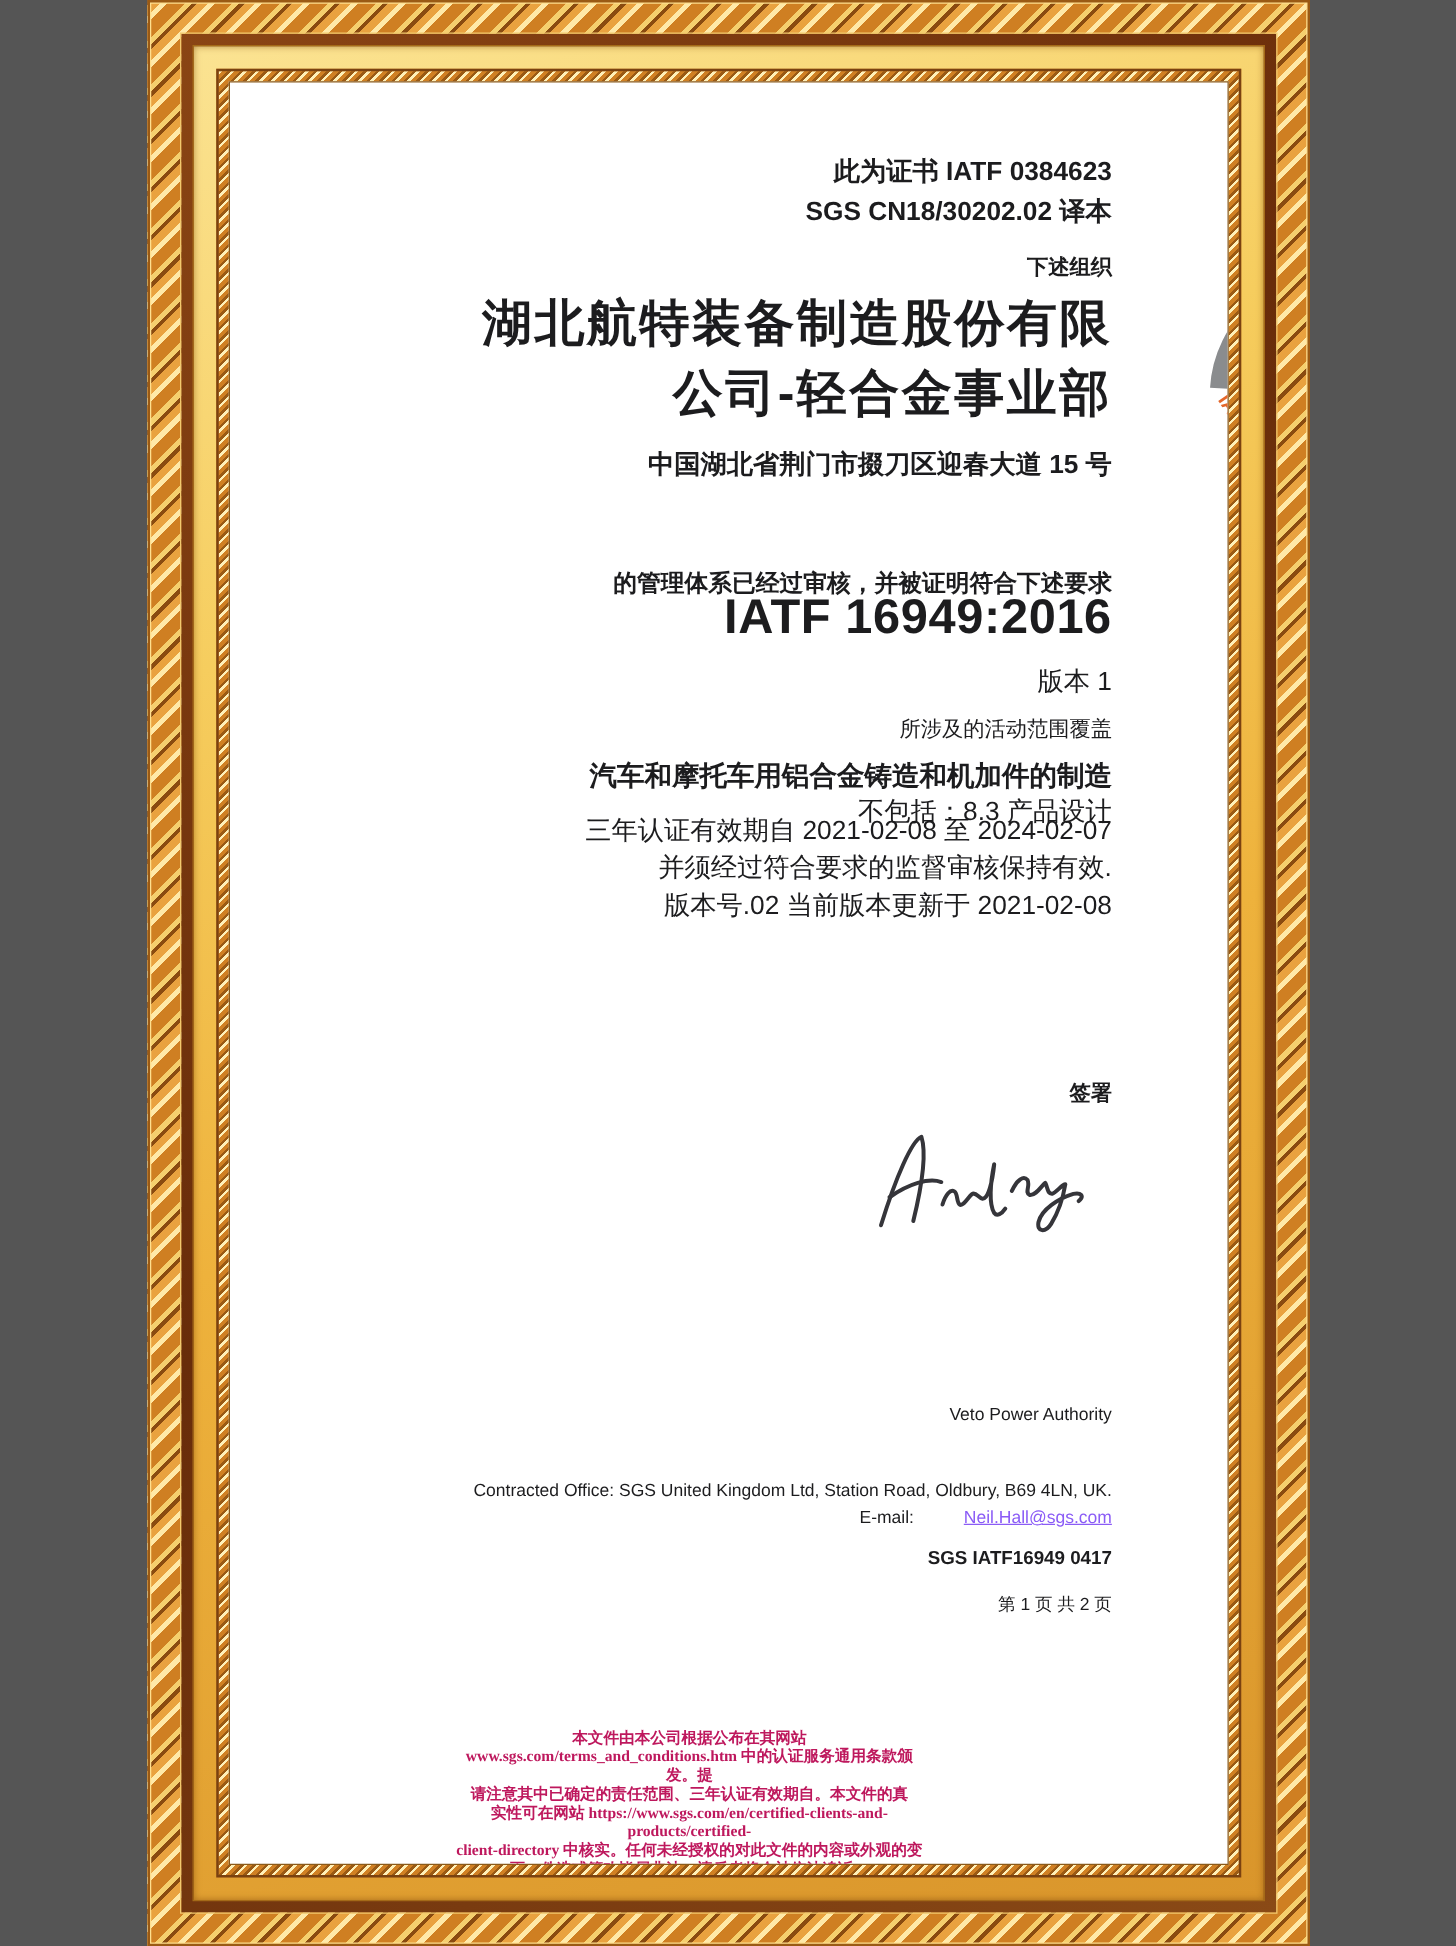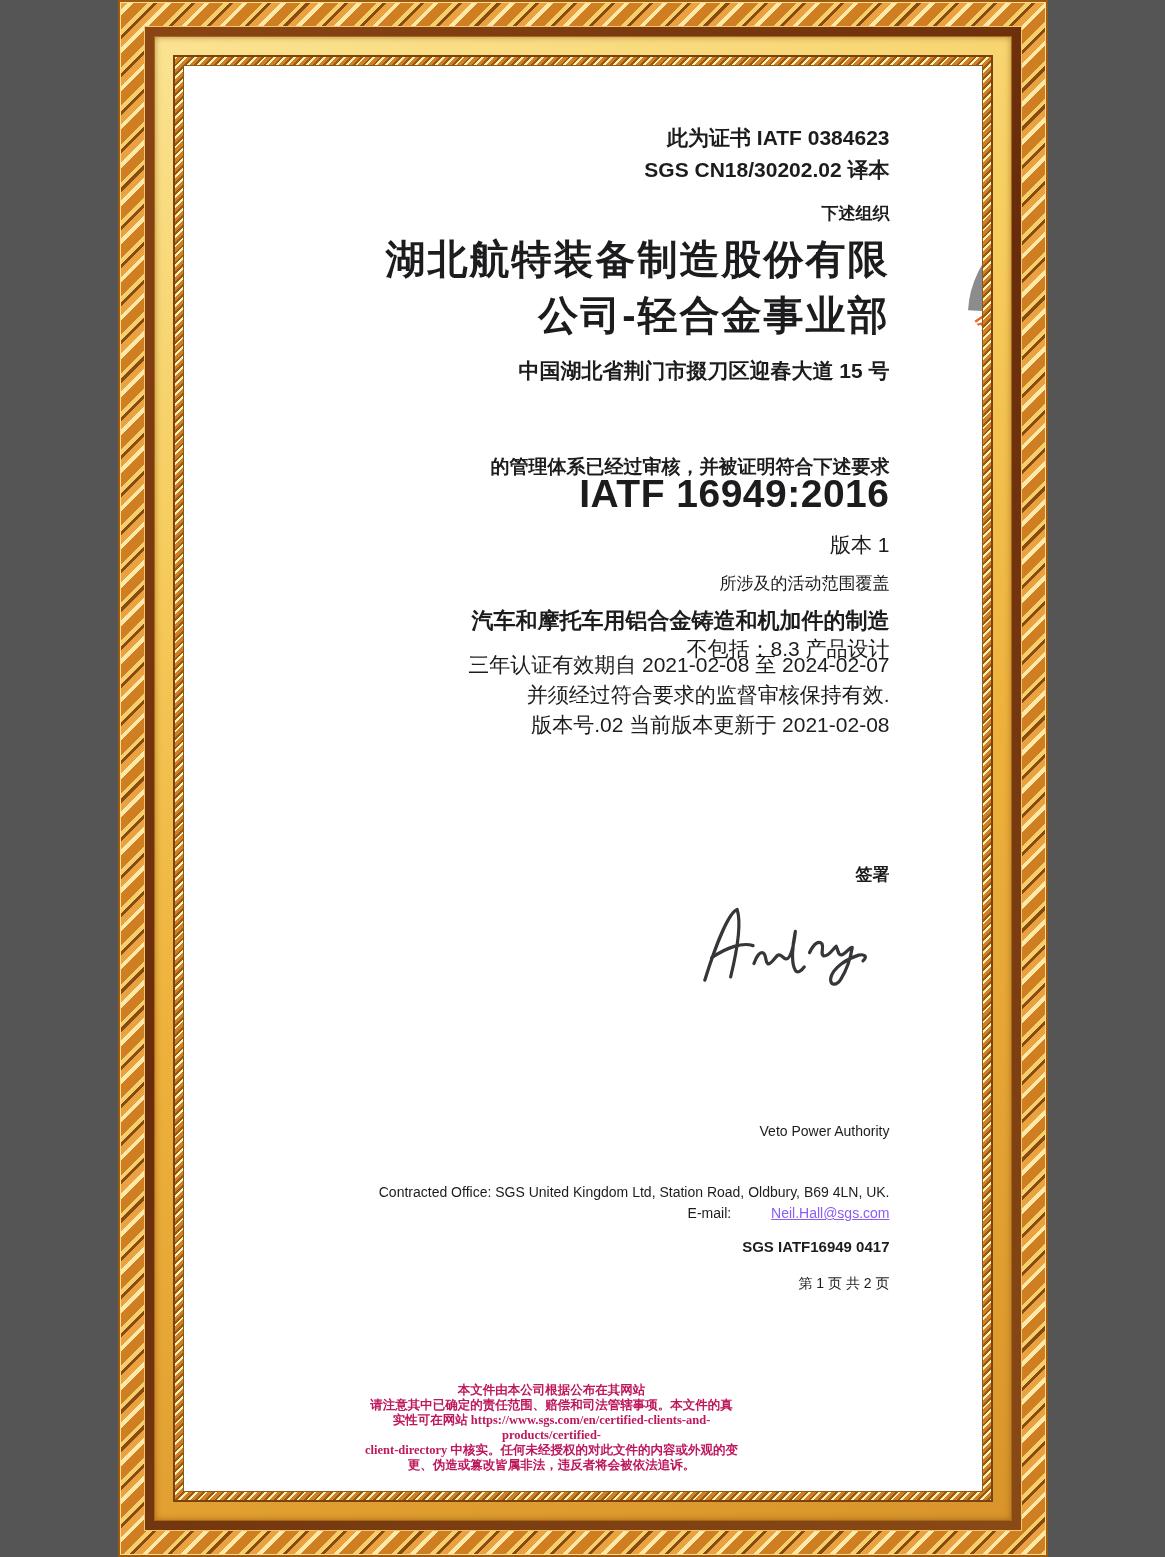--- a/index.html
+++ b/index.html
@@ -108,21 +108,22 @@
               <div>
                 <span>E-mail: </span><a href="#">Neil.Hall@sgs.com</a>
               </div>
             </div>
 
             <div class="col doc-code">SGS IATF16949 0417</div>
             <div class="col page-info">第 1 页 共 2 页</div>
 
             <div class="fineprint">
               <div>本文件由本公司根据公布在其网站</div>
-              <div>请注意其中已确定的责任范围、赔偿和司法管辖事项。本文件的真</div>
+              <div>www.sgs.com/terms_and_conditions.htm 中的认证服务通用条款颁发。提</div>
+              <div>请注意其中已确定的责任范围、三年认证有效期自。本文件的真</div>
               <div>实性可在网站 https://www.sgs.com/en/certified-clients-and-products/certified-</div>
               <div>client-directory 中核实。任何未经授权的对此文件的内容或外观的变</div>
               <div>更、伪造或篡改皆属非法，违反者将会被依法追诉。</div>
             </div>
 
             <svg class="sgs-badge" viewBox="0 0 235 212">
               <path d="M17,95 A86,86 0 1 1 186,122 L186,152" fill="none" stroke="#8A8C8E" stroke-width="26"></path>
               <path id="archTextPath" d="M32,78 A74,74 0 0 1 170,72" fill="none"></path>
               <text font-size="12.5" font-weight="bold" fill="#ffffff" letter-spacing="1.2" font-family="Liberation Sans, sans-serif">
                 <textPath href="#archTextPath" startOffset="50%" text-anchor="middle">SYSTEM CERTIFICATION</textPath>

